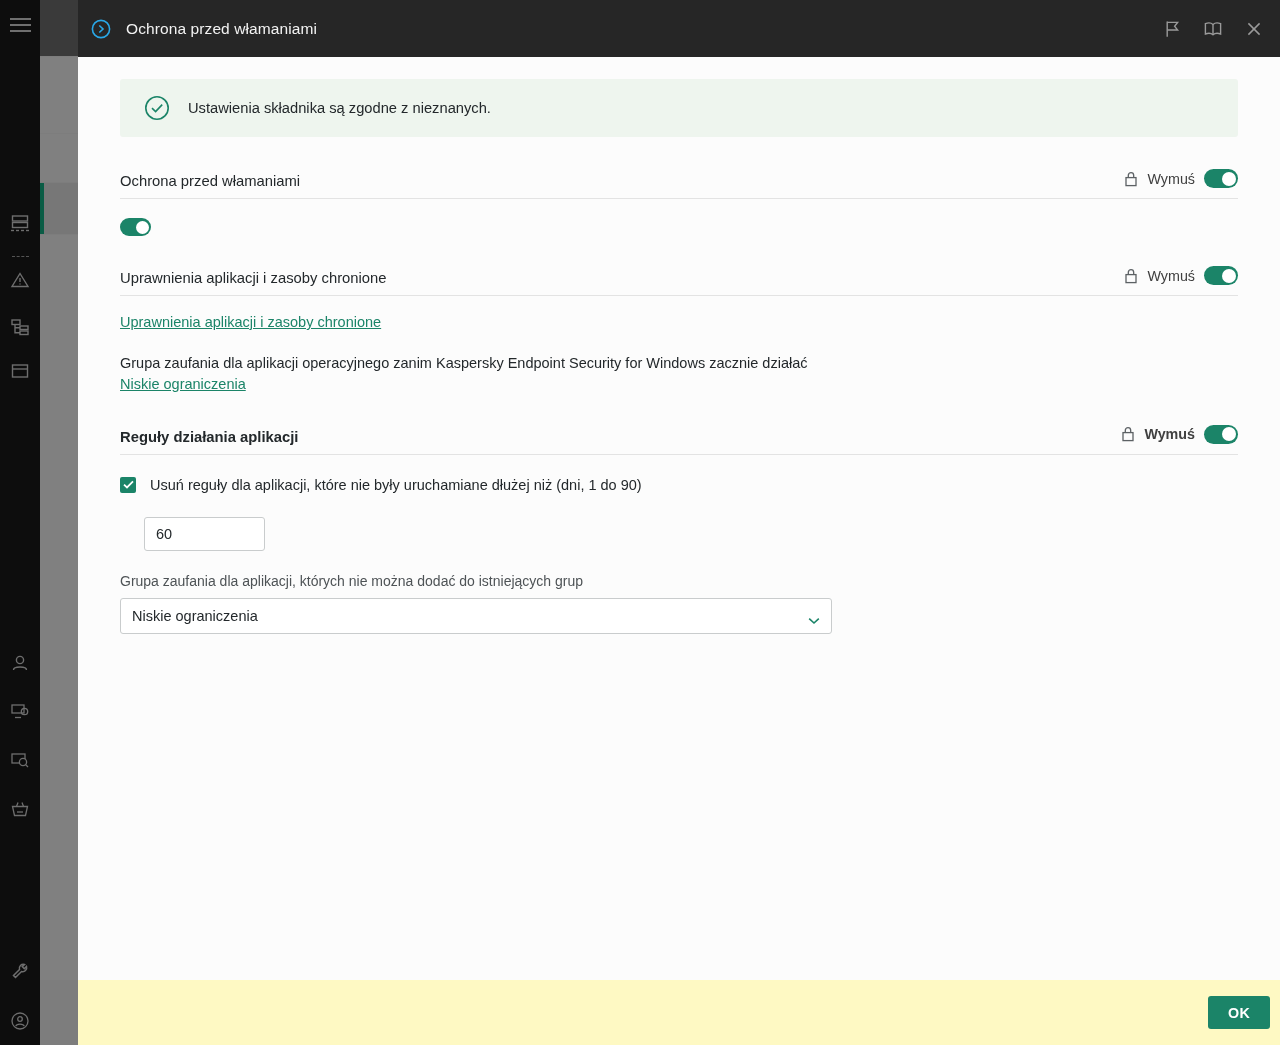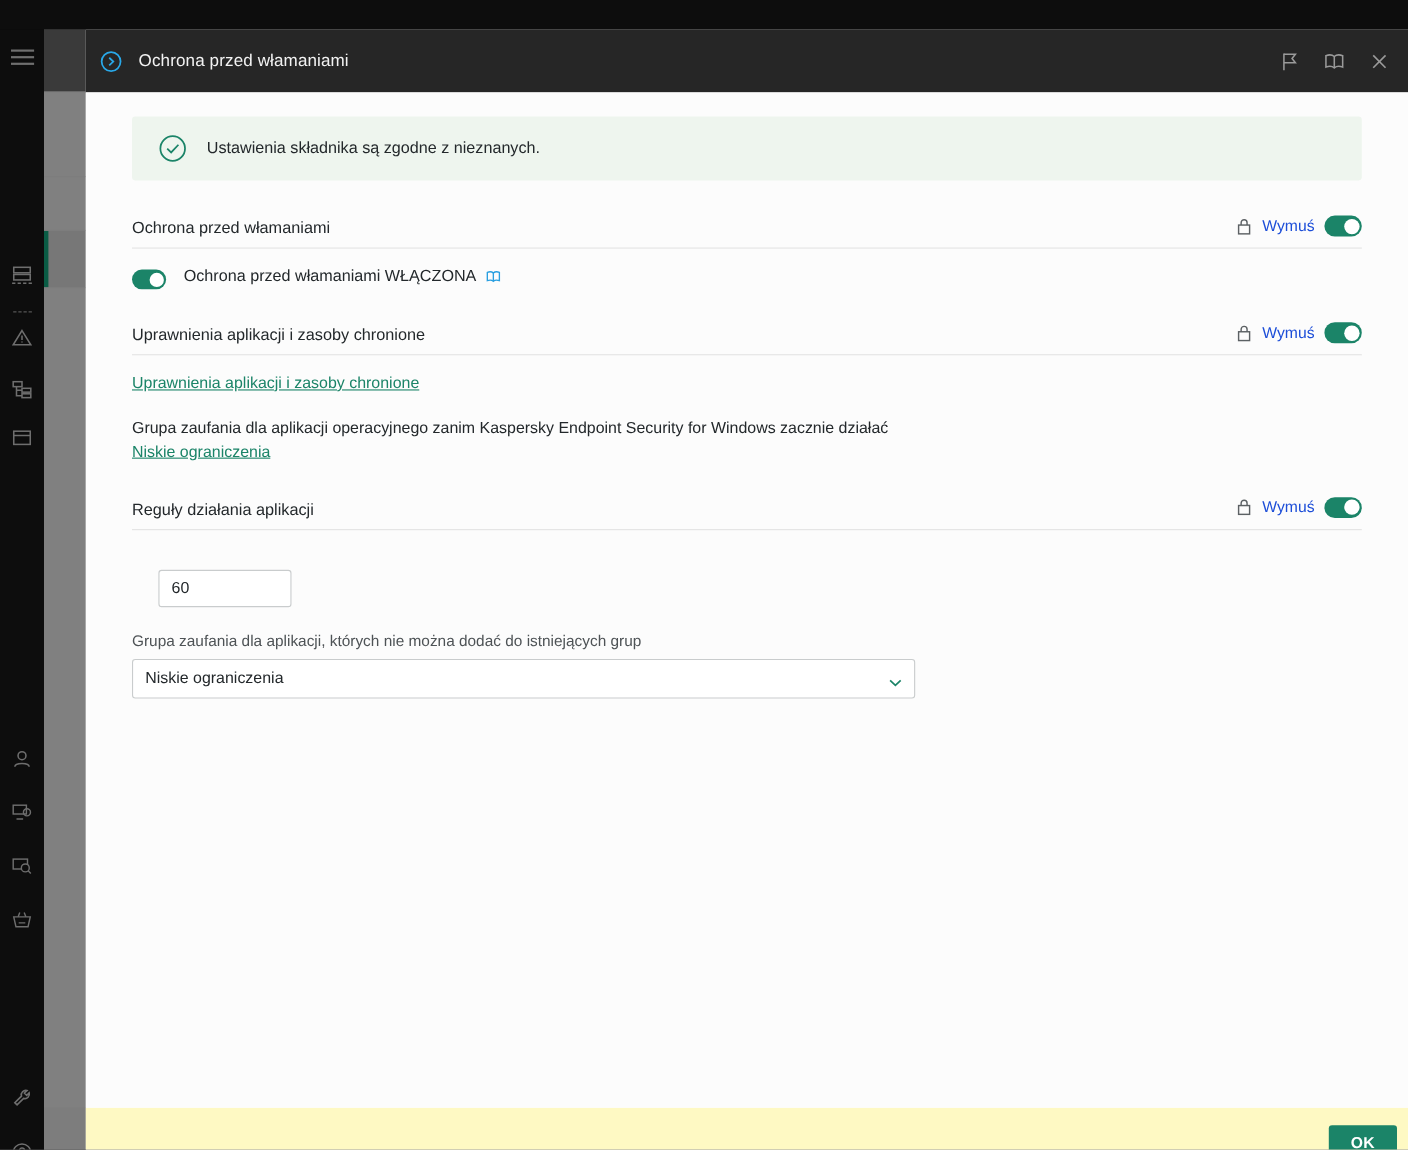--- a/index.html
+++ b/index.html
@@ -9,21 +9,20 @@
     width: 1280px; height: 1045px;
     overflow: hidden;
     font-family: "Liberation Sans", "DejaVu Sans", sans-serif;
     background: #0d0d0d;
   }
 
   .app {
     position: relative;
     width: 1280px; height: 814px;
     background: #0d0d0d;
-    margin-top: 27px;
   }
 
   
   .rail {
     position: absolute; left: 0; top: 0;
     width: 40px; height: 1045px;
     background: #0d0d0d;
     z-index: 5;
   }
   .rail-hamburger {
@@ -134,21 +133,21 @@
   }
   .sec-title {
     font-size: 14.8px; color: #23282b;
     flex: 1 1 auto;
   }
   .enforce {
     display: flex; align-items: center;
     gap: 9px; flex: 0 0 auto; padding-bottom: 1px;
   }
   .lock-ic { width: 14px; height: 16px; color: #5c6164; display:block; }
-  .enforce-label { font-size: 14.3px; color: #1d4ed8; }
+  .enforce-label { font-size: 14.3px; color: #404040; }
 
   
   .switch {
     width: 34px; height: 19px; border-radius: 10px;
     background: #1b8468; position: relative;
     cursor: pointer; flex: 0 0 34px;
   }
   .switch::after {
     content: ""; position: absolute;
     top: 2.5px; right: 2.5px;
@@ -416,29 +415,20 @@
               </svg>
             </span>
             <span class="enforce-label">Wymuś</span>
             <span class="switch"></span>
           </span>
         </div>
 
         <div class="row-toggle">
           <span class="switch small"></span>
           <span>
-            <span class="row-main-label">
-              <span>Ochrona przed włamaniami WŁĄCZONA</span>
-              <span class="book-blue">
-                <svg width="15" height="13" viewBox="0 0 20 18" fill="none" stroke="currentColor" stroke-width="1.7">
-                  <path d="M10 4.4 C8 2.6 4.6 2.8 2.4 3.6 V14 C4.6 13.2 8 13 10 14.8 C12 13 15.4 13.2 17.6 14 V3.6 C15.4 2.8 12 2.6 10 4.4 Z"></path>
-                  <line x1="10" y1="4.4" x2="10" y2="14.8"></line>
-                </svg>
-              </span>
-            </span>
           </span>
         </div>
 
         <div class="sec-head" style="margin-top:30px;">
           <span class="sec-title">Uprawnienia aplikacji i zasoby chronione</span>
           <span class="enforce">
             <span class="lock-ic">
               <svg width="14" height="16" viewBox="0 0 14 16" fill="none" stroke="currentColor" stroke-width="1.3">
                 <rect x="2" y="6.6" width="10" height="8"></rect>
                 <path d="M4.3 6.6 V4.4 a2.7 2.7 0 0 1 5.4 0 V6.6"></path>
@@ -448,35 +438,43 @@
             <span class="switch"></span>
           </span>
         </div>
 
         <div>
           <a class="link">Uprawnienia aplikacji i zasoby chronione</a>
           <div class="para gap">Grupa zaufania dla aplikacji operacyjnego zanim Kaspersky Endpoint Security for Windows zacznie działać</div>
           <a class="link">Niskie ograniczenia</a>
         </div>
 
-        <div class="sec-head" style="margin-top:32px;">
+        <div class="sec-head" style="margin-top:32px;font-weight:bold;">
           <span class="sec-title">Reguły działania aplikacji</span>
           <span class="enforce">
             <span class="lock-ic">
               <svg width="14" height="16" viewBox="0 0 14 16" fill="none" stroke="currentColor" stroke-width="1.3">
                 <rect x="2" y="6.6" width="10" height="8"></rect>
                 <path d="M4.3 6.6 V4.4 a2.7 2.7 0 0 1 5.4 0 V6.6"></path>
               </svg>
             </span>
             <span class="enforce-label">Wymuś</span>
             <span class="switch"></span>
           </span>
         </div>
 
         <div style="margin-top:22px;">
+          <div class="cb-row">
+            <span class="cb">
+              <svg width="11" height="9" viewBox="0 0 11 9" fill="none" stroke="#fff" stroke-width="1.8">
+                  <path d="M1 4.6 L4 7.4 L10 1.4"></path>
+                </svg>
+            </span>
+            <span class="cb-label">Usuń reguły dla aplikacji, które nie były uruchamiane dłużej niż (dni, 1 do 90)</span>
+          </div>
 
           <input class="num-input" type="text" value="60" style="">
 
           <div class="field-label">Grupa zaufania dla aplikacji, których nie można dodać do istniejących grup</div>
 
           <div class="select-wrap">
             <div class="select-box">
               <span>Niskie ograniczenia</span>
             </div>
             <span class="chev">

